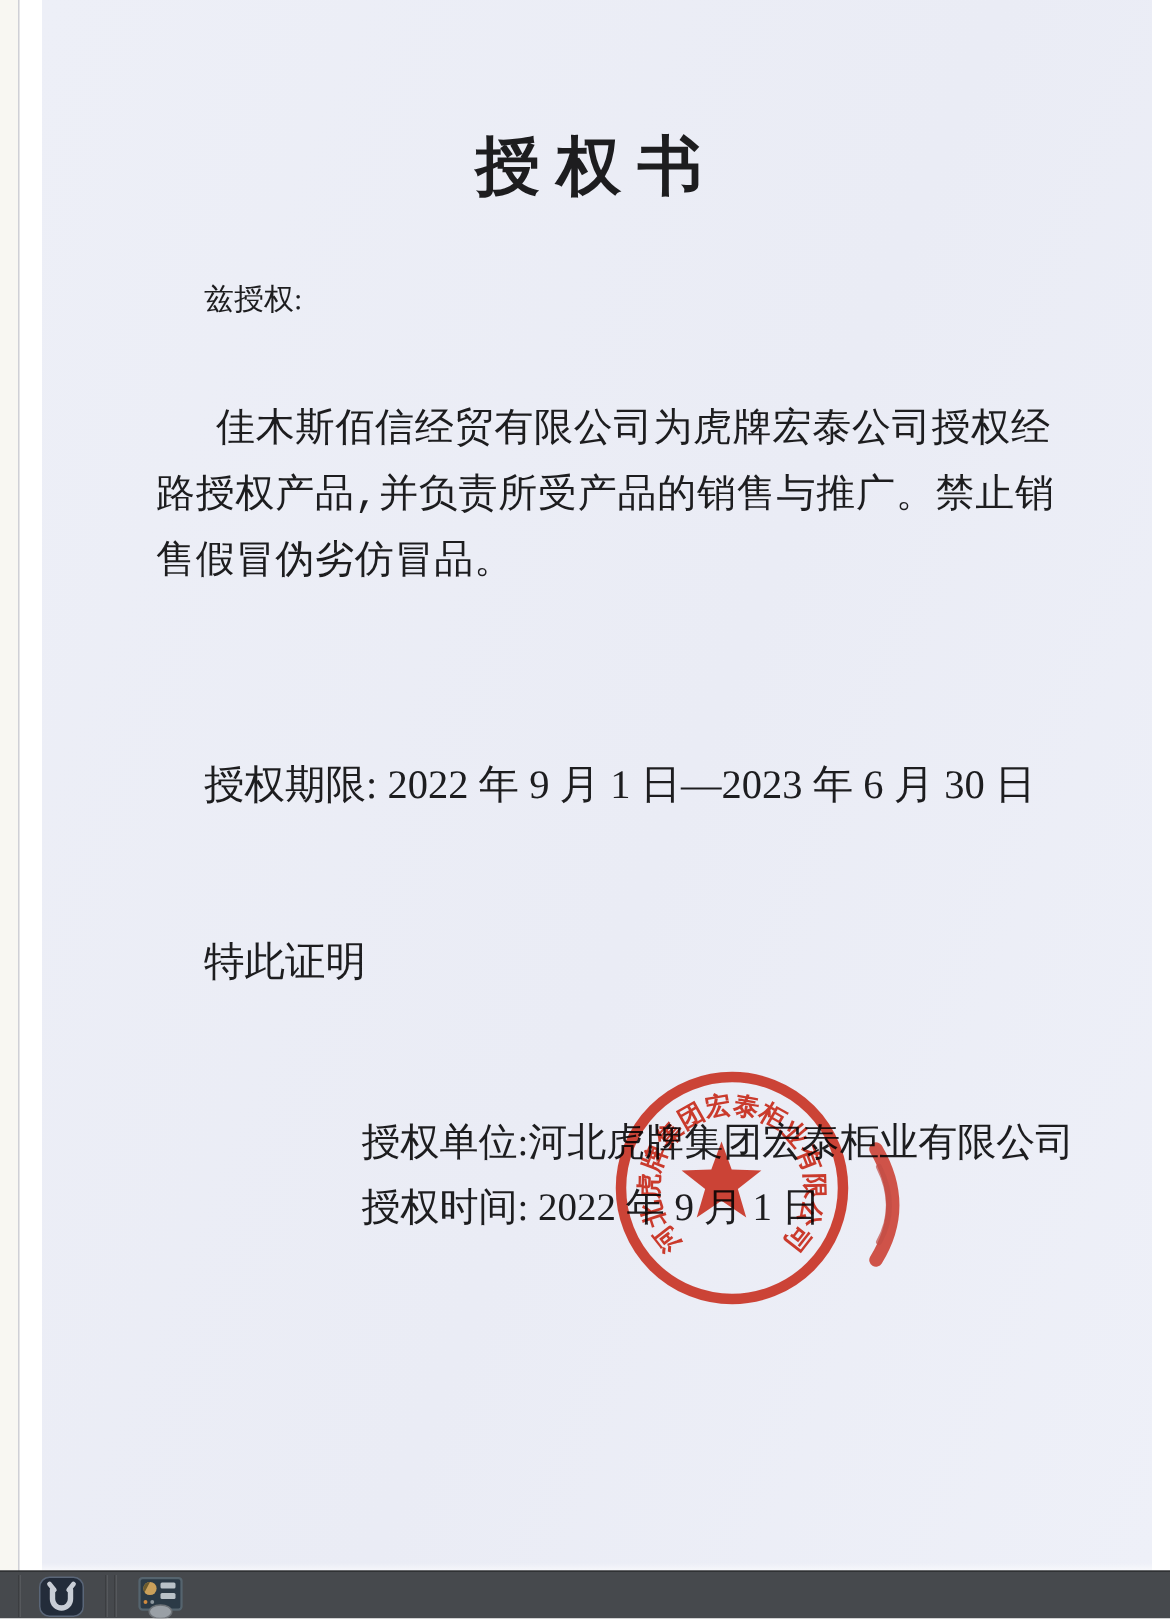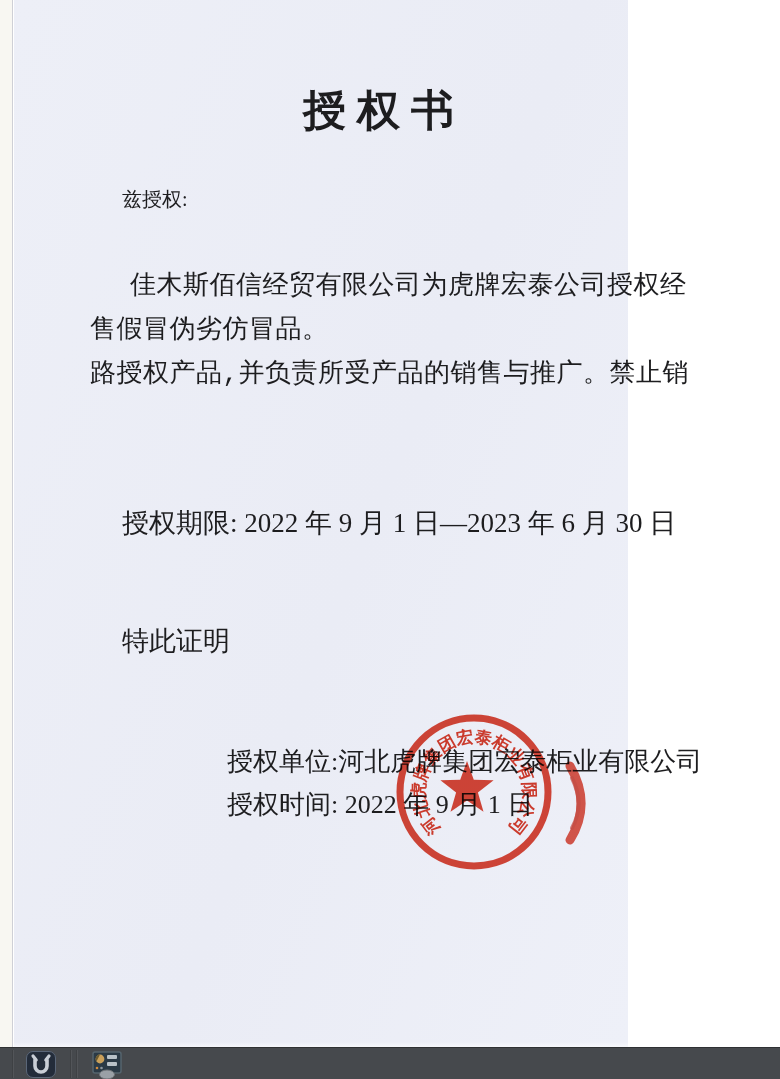--- a/index.html
+++ b/index.html
@@ -5,21 +5,21 @@
   * { margin:0; padding:0; box-sizing:border-box; }
   html,body { width:780px; height:1079px; overflow:hidden; background:#fff;
               font-family:"Liberation Serif","DejaVu Serif",serif; }
   .stage { position:relative; width:780px; height:1079px; }
 
   
   .scan-strip { position:absolute; left:0; top:0; width:13px; height:1048px;
                 background:#f8f7f2; border-right:1px solid #cfd0d6; }
 
   
-  .page { position:absolute; left:14px; top:0; width:614px; height:1048px;
+  .page { position:absolute; left:28px; top:0; width:740px; height:1048px;
           background:linear-gradient(112deg,#edeff7 0%,#eaecf5 55%,#eef0f8 100%);
           color:#1d1d1f; }
   .page::after { content:""; position:absolute; left:0; bottom:0; width:100%; height:6px;
                  background:linear-gradient(#0000,#ffffffaa); }
 
   .doc-title { position:absolute; top:82px; left:0; width:740px; text-align:center;
                font-size:43px; font-weight:700; letter-spacing:11px; }
   .salutation { position:absolute; top:186px; left:108px; font-size:20px; white-space:nowrap; }
   .body-par { position:absolute; top:264px; left:76px; font-size:26px; line-height:44px;font-family:Liberation Mono, monospace; }
   .body-par .line { white-space:nowrap; letter-spacing:0.5px; }
@@ -55,22 +55,22 @@
   <div class="scan-strip"></div>
 
   <div class="page">
 
     <div class="doc-title">授权书</div>
 
     <div class="salutation">兹授权:</div>
 
     <div class="body-par">
       <div class="line indent">佳木斯佰信经贸有限公司为虎牌宏泰公司授权经</div>
+      <div class="line">路授权产品,并负责所受产品的销售与推广。禁止销</div>
       <div class="line">售假冒伪劣仿冒品。</div>
-      <div class="line">路授权产品,并负责所受产品的销售与推广。禁止销</div>
     </div>
 
     <div class="validity">授权期限: 2022 年 9 月 1 日—2023 年 6 月 30 日</div>
 
     <div class="attest">特此证明</div>
 
     <div class="sign-line1"><span>授权单位:</span><span>河北虎牌集团宏泰柜业有限公司</span></div>
 
     <div class="sign-line2"><span>授权时间:</span> <span>2022 年 9 月 1 日</span></div>
 

